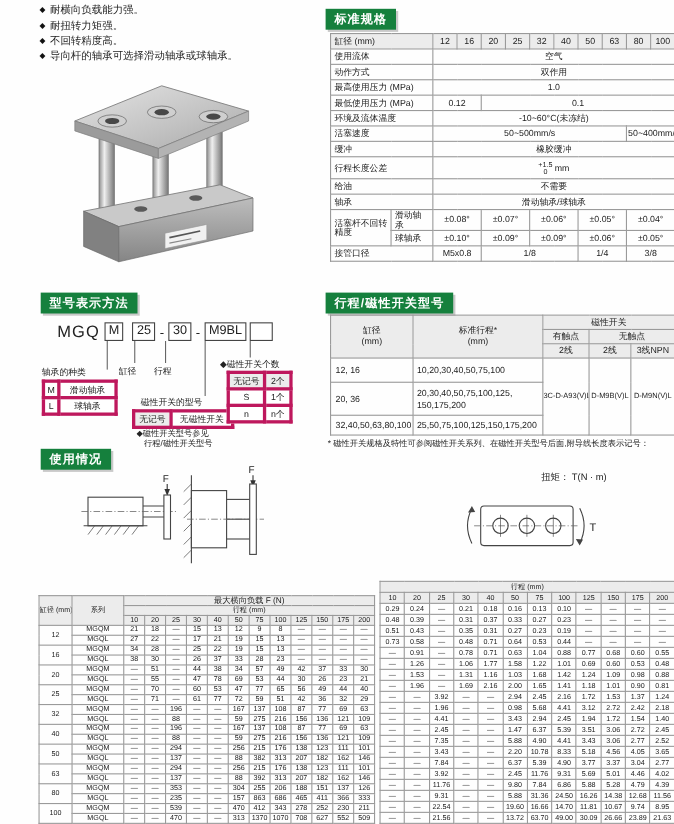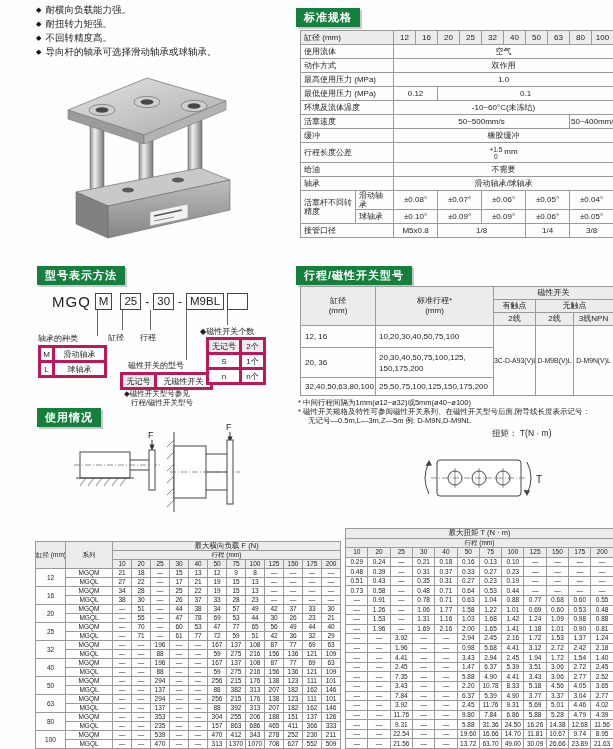--- a/index.html
+++ b/index.html
@@ -321,23 +321,21 @@
         <td class="bore">20, 36</td>
         <td class="strk">20,30,40,50,75,100,125, 150,175,200</td>
       </tr>
       <tr style="height:18px">
         <td class="bore">32,40,50,63,80,100</td>
         <td class="strk">25,50,75,100,125,150,175,200</td>
       </tr>
     </tbody>
   </table>
   <div id="sw-notes">
-    <div>* 中间行程间隔为1mm(ø12~ø32)或5mm(ø40~ø100)</div>
     <div>* 磁性开关规格及特性可参阅磁性开关系列、在磁性开关型号后面,附导线长度表示记号：</div>
-    <div class="indent">无记号—0.5m,L—3m,Z—5m 例: D-M9N,D-M9NL</div>
   </div>
 
   <svg class="diag" style="left:62px;top:428px" width="110" height="80" viewBox="0 0 110 80">
     <text x="86" y="10" font-size="9" fill="#222">F</text>
     <line x1="90" y1="12" x2="90" y2="20" stroke="#333" stroke-width="1"></line>
     <polygon points="90,23 87.5,16.5 92.5,16.5" fill="#333"></polygon>
     <rect x="18" y="24" width="50" height="26" fill="#fff" stroke="#444" stroke-width="1"></rect>
     <line x1="12" y1="37" x2="100" y2="37" stroke="#666" stroke-width="0.7" stroke-dasharray="6,2,1,2"></line>
     <line x1="68" y1="32" x2="87" y2="32" stroke="#444" stroke-width="1"></line>
     <line x1="68" y1="42" x2="87" y2="42" stroke="#444" stroke-width="1"></line>
@@ -735,23 +733,20 @@
             <td>509</td>
           </tr>
         </tbody>
     </table>
     <table id="load-right">
       <colgroup>
           <col span="12" style="width:22.3px">
         </colgroup>
       <tbody id="load-right-body">
           <tr class="h">
-            <td class="h ttl" colspan="12">最大扭矩 T (N · m)</td>
-          </tr>
-          <tr class="h">
             <td class="h" colspan="12">行程  (mm)</td>
           </tr>
           <tr class="h">
             <td class="h">10</td>
             <td class="h">20</td>
             <td class="h">25</td>
             <td class="h">30</td>
             <td class="h">40</td>
             <td class="h">50</td>
             <td class="h">75</td>

